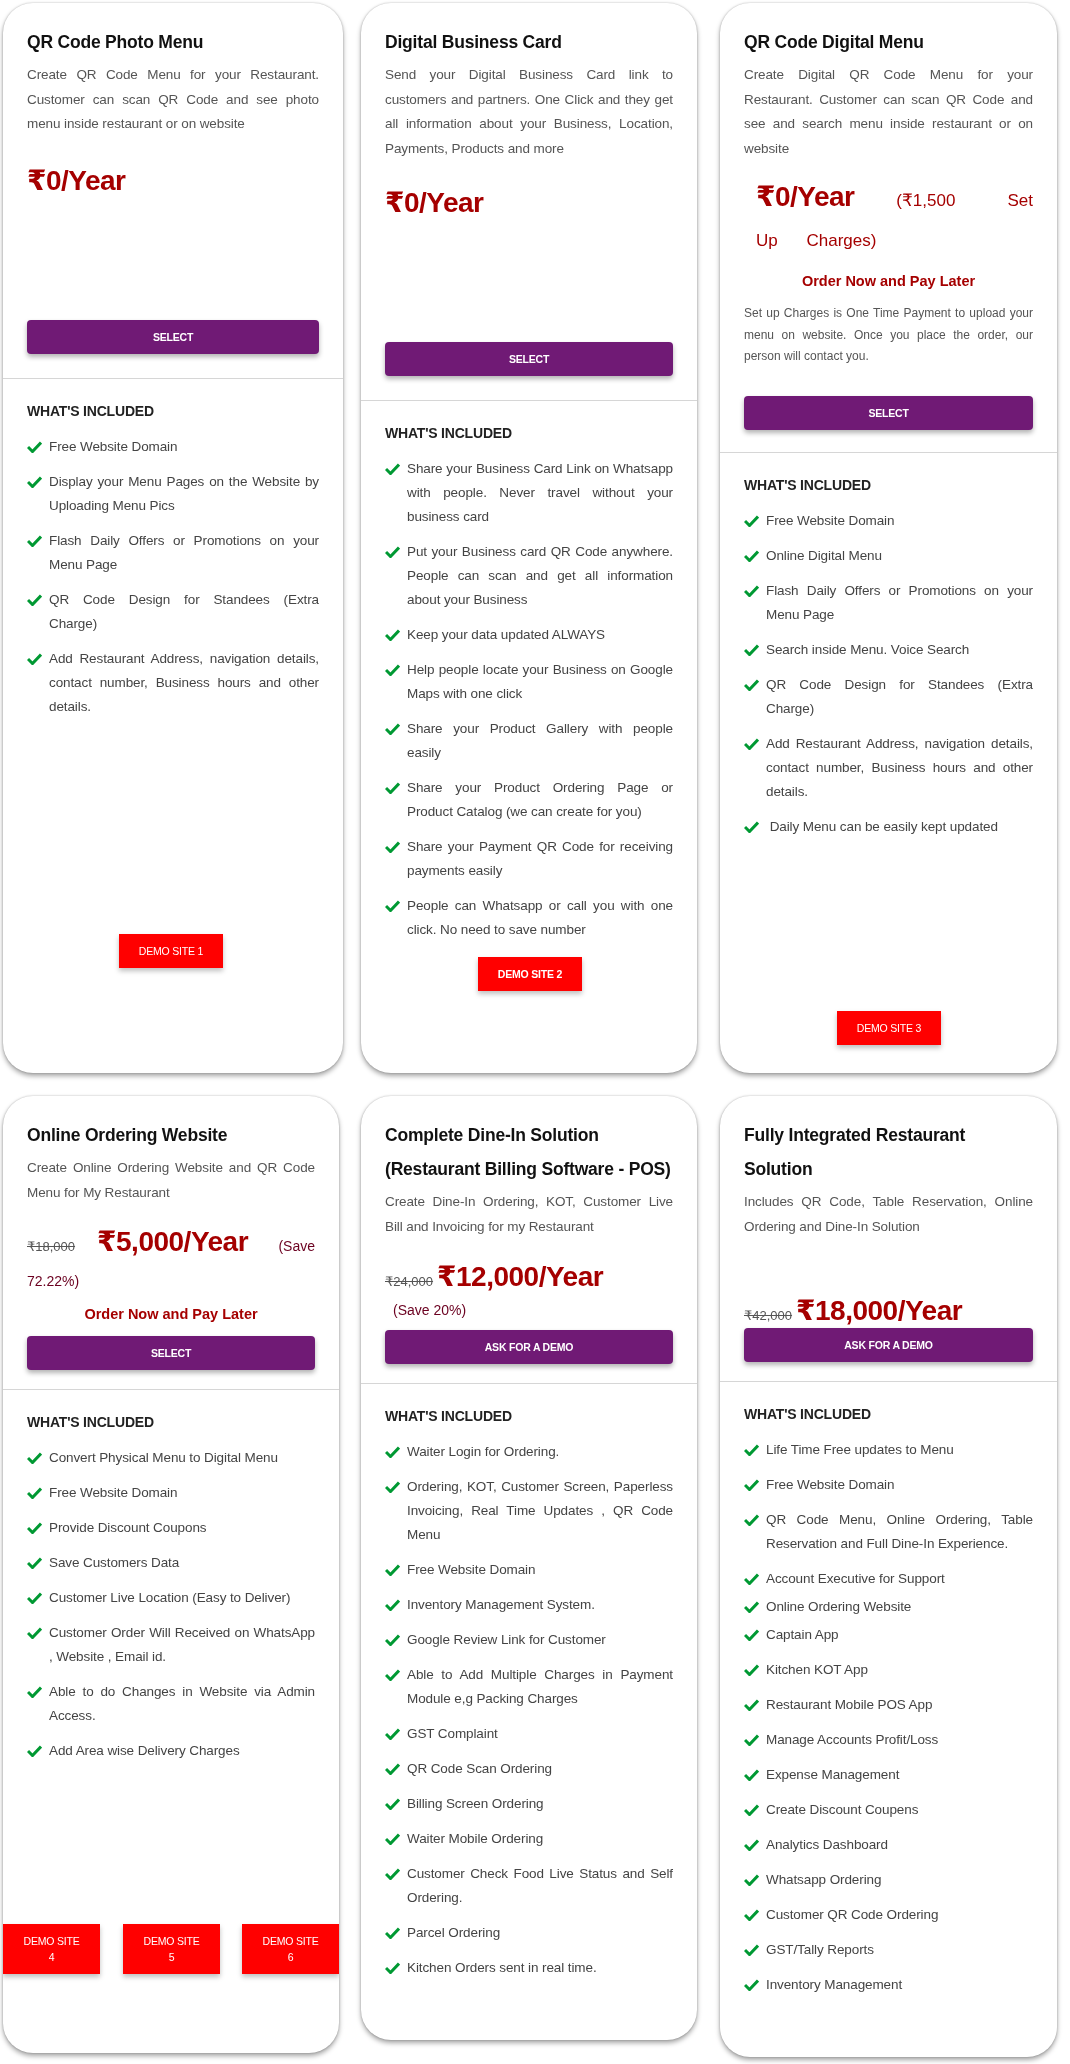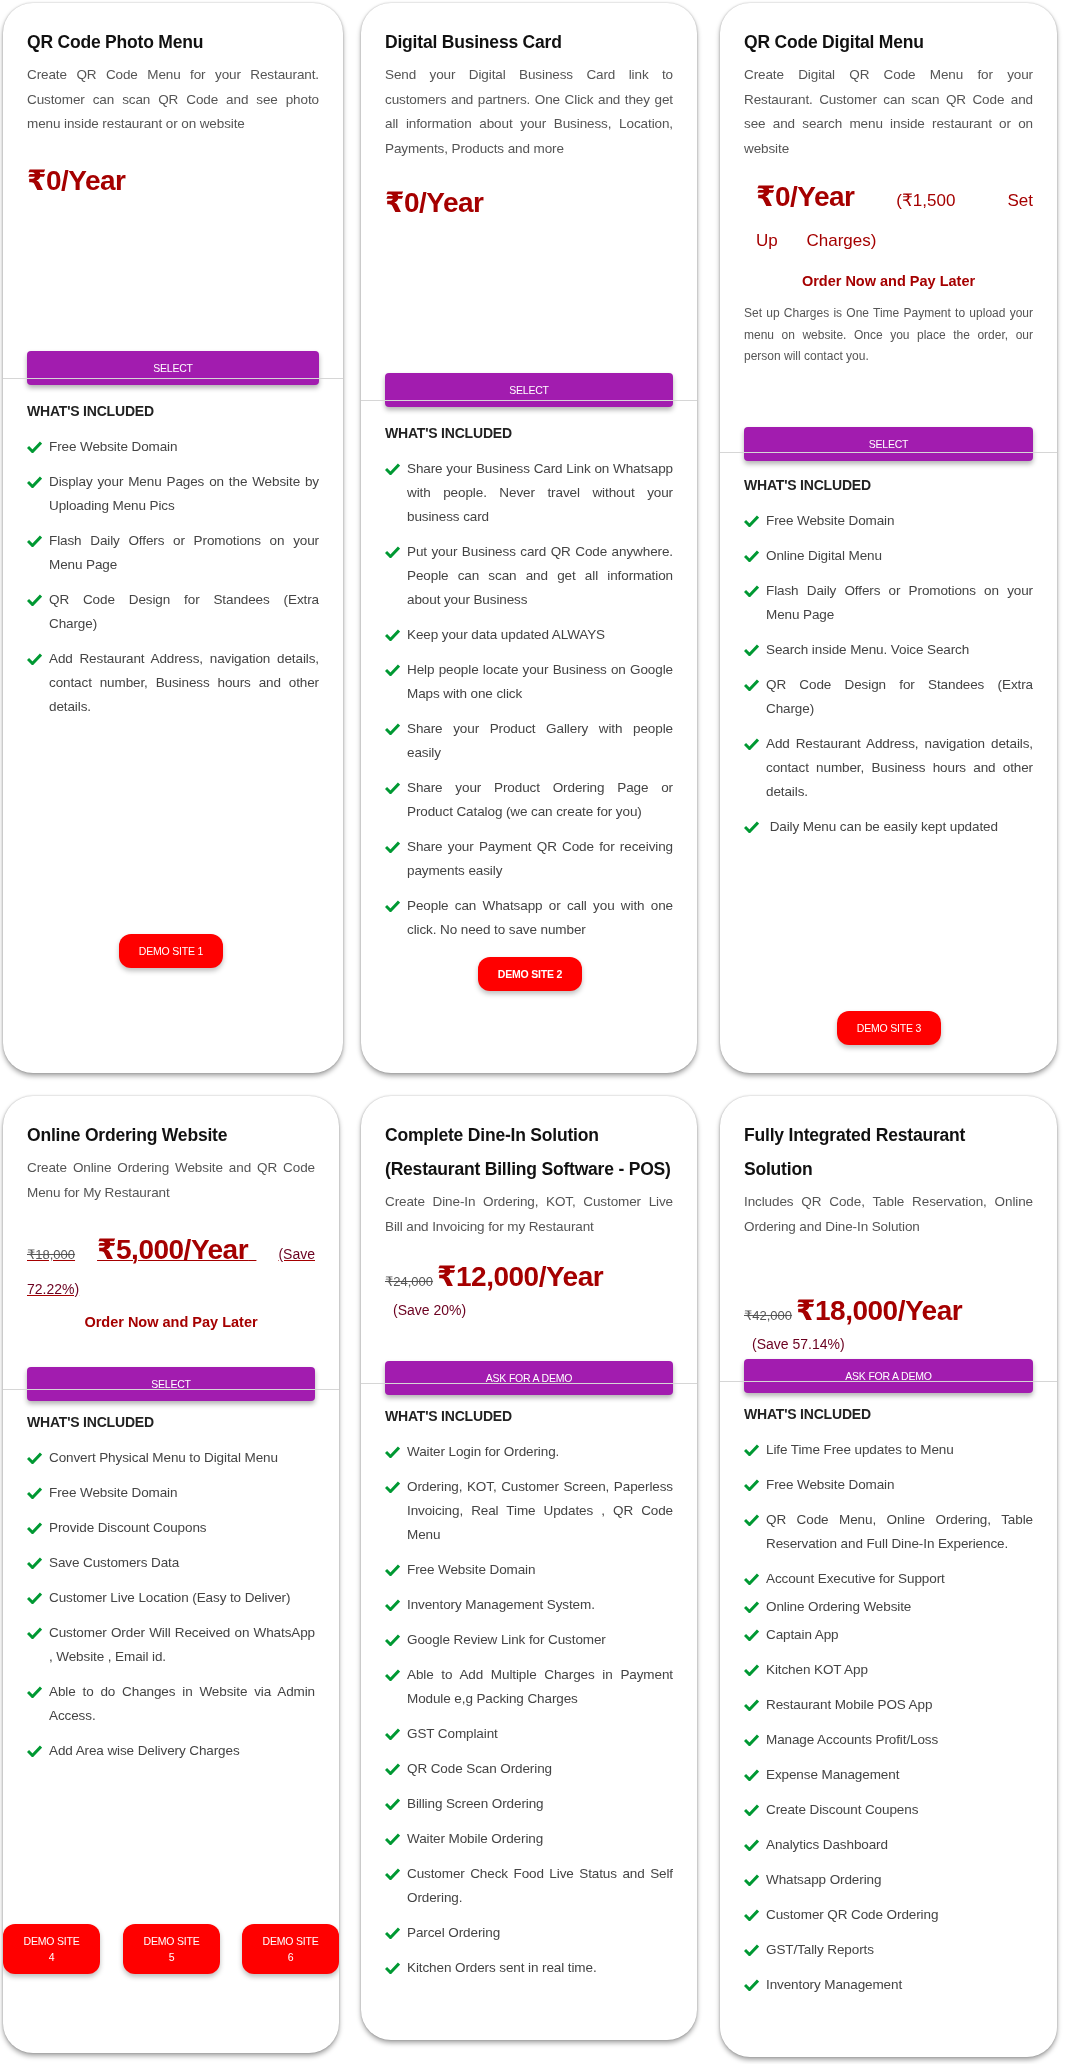--- a/index.html
+++ b/index.html
@@ -14,35 +14,35 @@
   .title { font-size: 17.5px; font-weight: bold; color: #111; line-height: 34px; letter-spacing: -0.2px; }
   .desc { font-size: 13.5px; color: #555; line-height: 24.5px; text-align: justify; margin-top: 4px; letter-spacing: -0.1px; }
   .price-row { color: #a50000; margin-top: 18px; line-height: 36px; text-align: justify; }
   .price { font-size: 28px; font-weight: bold; color: #a50000; letter-spacing: -0.5px; }
   .old { font-size: 13px; color: #555; text-decoration: line-through; margin-right: 6px; }
   .setup { font-size: 17px; color: #a50000; }
   .save { font-size: 14px; color: #6b0020; }
   .paylater { text-align: center; font-size: 14.5px; font-weight: bold; color: #a50000; margin-top: 10px; }
   .note { font-size: 12px; color: #555; line-height: 21.5px; text-align: justify; margin-top: 14px; }
   .btn-dark {
-    position: absolute; left: 24px; right: 24px; height: 34px; background: #a21caf;
-    color: #fff; border-radius: 4px; font-size: 10.5px; font-weight: normal;
+    position: absolute; left: 24px; right: 24px; height: 34px; background: #701a75;
+    color: #fff; border-radius: 4px; font-size: 10.5px; font-weight: bold;
     display: flex; align-items: center; justify-content: center;
-    box-shadow: 0 3px 5px rgba(0,0,0,0.3); letter-spacing: -0.2px; margin-top: 31px;
+    box-shadow: 0 3px 5px rgba(0,0,0,0.3); letter-spacing: -0.2px;
   }
   .divider { position: absolute; left: 0; right: 0; height: 1px; background: #d6d6d6; }
   .included { position: absolute; left: 24px; right: 24px; }
   .inc-title { font-size: 14px; font-weight: bold; color: #222; margin-bottom: 16px; letter-spacing: -0.2px; }
   .item { display: flex; align-items: flex-start; font-size: 13.5px; color: #444; line-height: 24px; margin-bottom: 11px; text-align: justify; letter-spacing: -0.1px; }
   .item.tight { margin-bottom: 4px; }
   .check { flex: 0 0 22px; width: 22px; height: 24px; display: flex; align-items: center; }
   .check svg { width: 15px; height: 12px; }
   .item-text { flex: 1; }
   .btn-red {
-    position: absolute; background: #ff0000; color: #fff; border-radius: 12px; font-size: 10.5px;
+    position: absolute; background: #ff0000; color: #fff; border-radius: 0; font-size: 10.5px;
     display: flex; align-items: center; justify-content: center; text-align: center;
     box-shadow: 0 3px 5px rgba(0,0,0,0.25); line-height: 16px; letter-spacing: -0.2px;
   }
 </style>
 </head>
 <body>
 
 <div class="card" style="left:3px; top:3px; width:340px; height:1070px;">
   <div class="top">
     <div class="title">QR Code Photo Menu</div>
@@ -251,21 +251,21 @@
         <span class="item-text" style="white-space:pre;"> Daily Menu can be easily kept updated</span>
       </div>
   </div>
   <div class="btn-red" style="left:117px; top:1008px; width:104px; height:34px;">DEMO SITE 3</div>
 </div>
 
 <div class="card" style="left:3px; top:1096px; width:336px; height:957px;">
   <div class="top">
     <div class="title">Online Ordering Website</div>
     <div class="desc">Create Online Ordering Website and QR Code Menu for My Restaurant</div>
-    <div class="price-row" style="margin-top:28px; line-height:34px;text-decoration:underline;">
+    <div class="price-row" style="margin-top:20px; line-height:34px;">
       <span class="old" style="margin-right:22px;">₹18,000</span><span class="price">₹5,000/Year</span>
       <span class="save" style="margin-left:22px;">(Save 72.22%)</span>
     </div>
     <div class="paylater" style="margin-top:8px;">Order Now and Pay Later</div>
   </div>
   <div class="btn-dark" style="top:240px;">SELECT</div>
   <div class="divider" style="top:293px;"></div>
   <div class="included" style="top:318px;">
     <div class="inc-title">WHAT'S INCLUDED</div>
     <div class="item">

